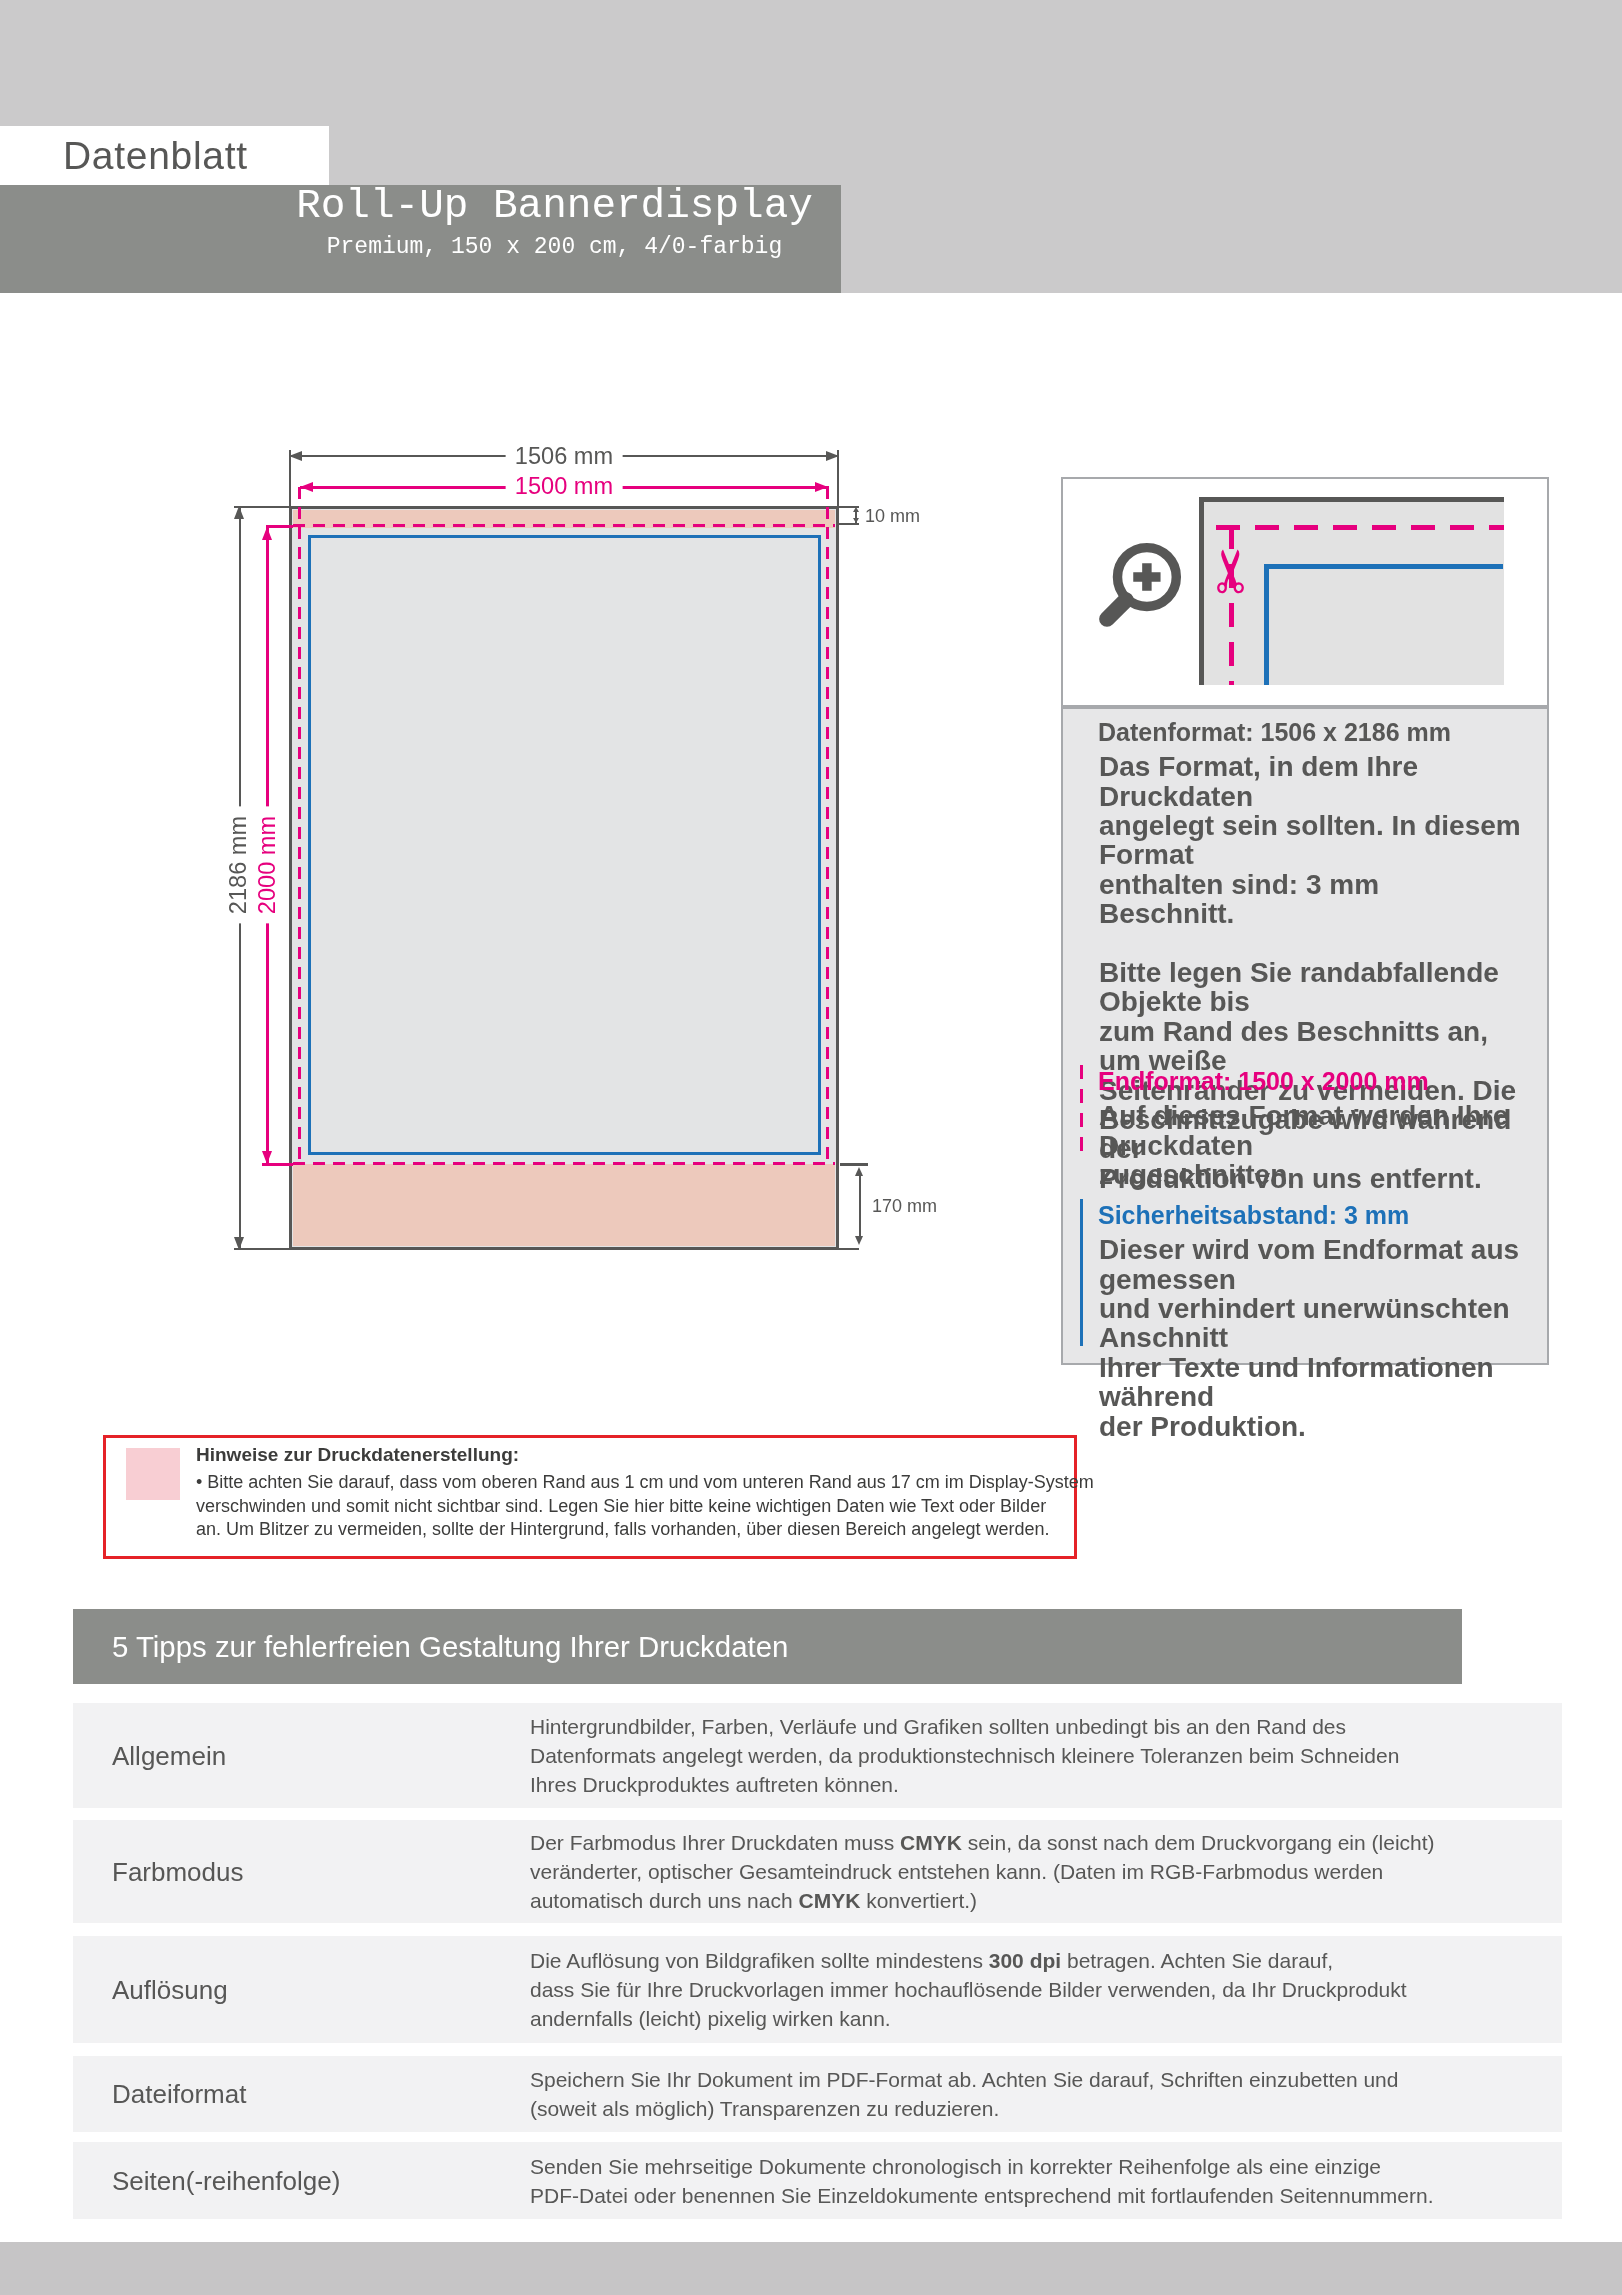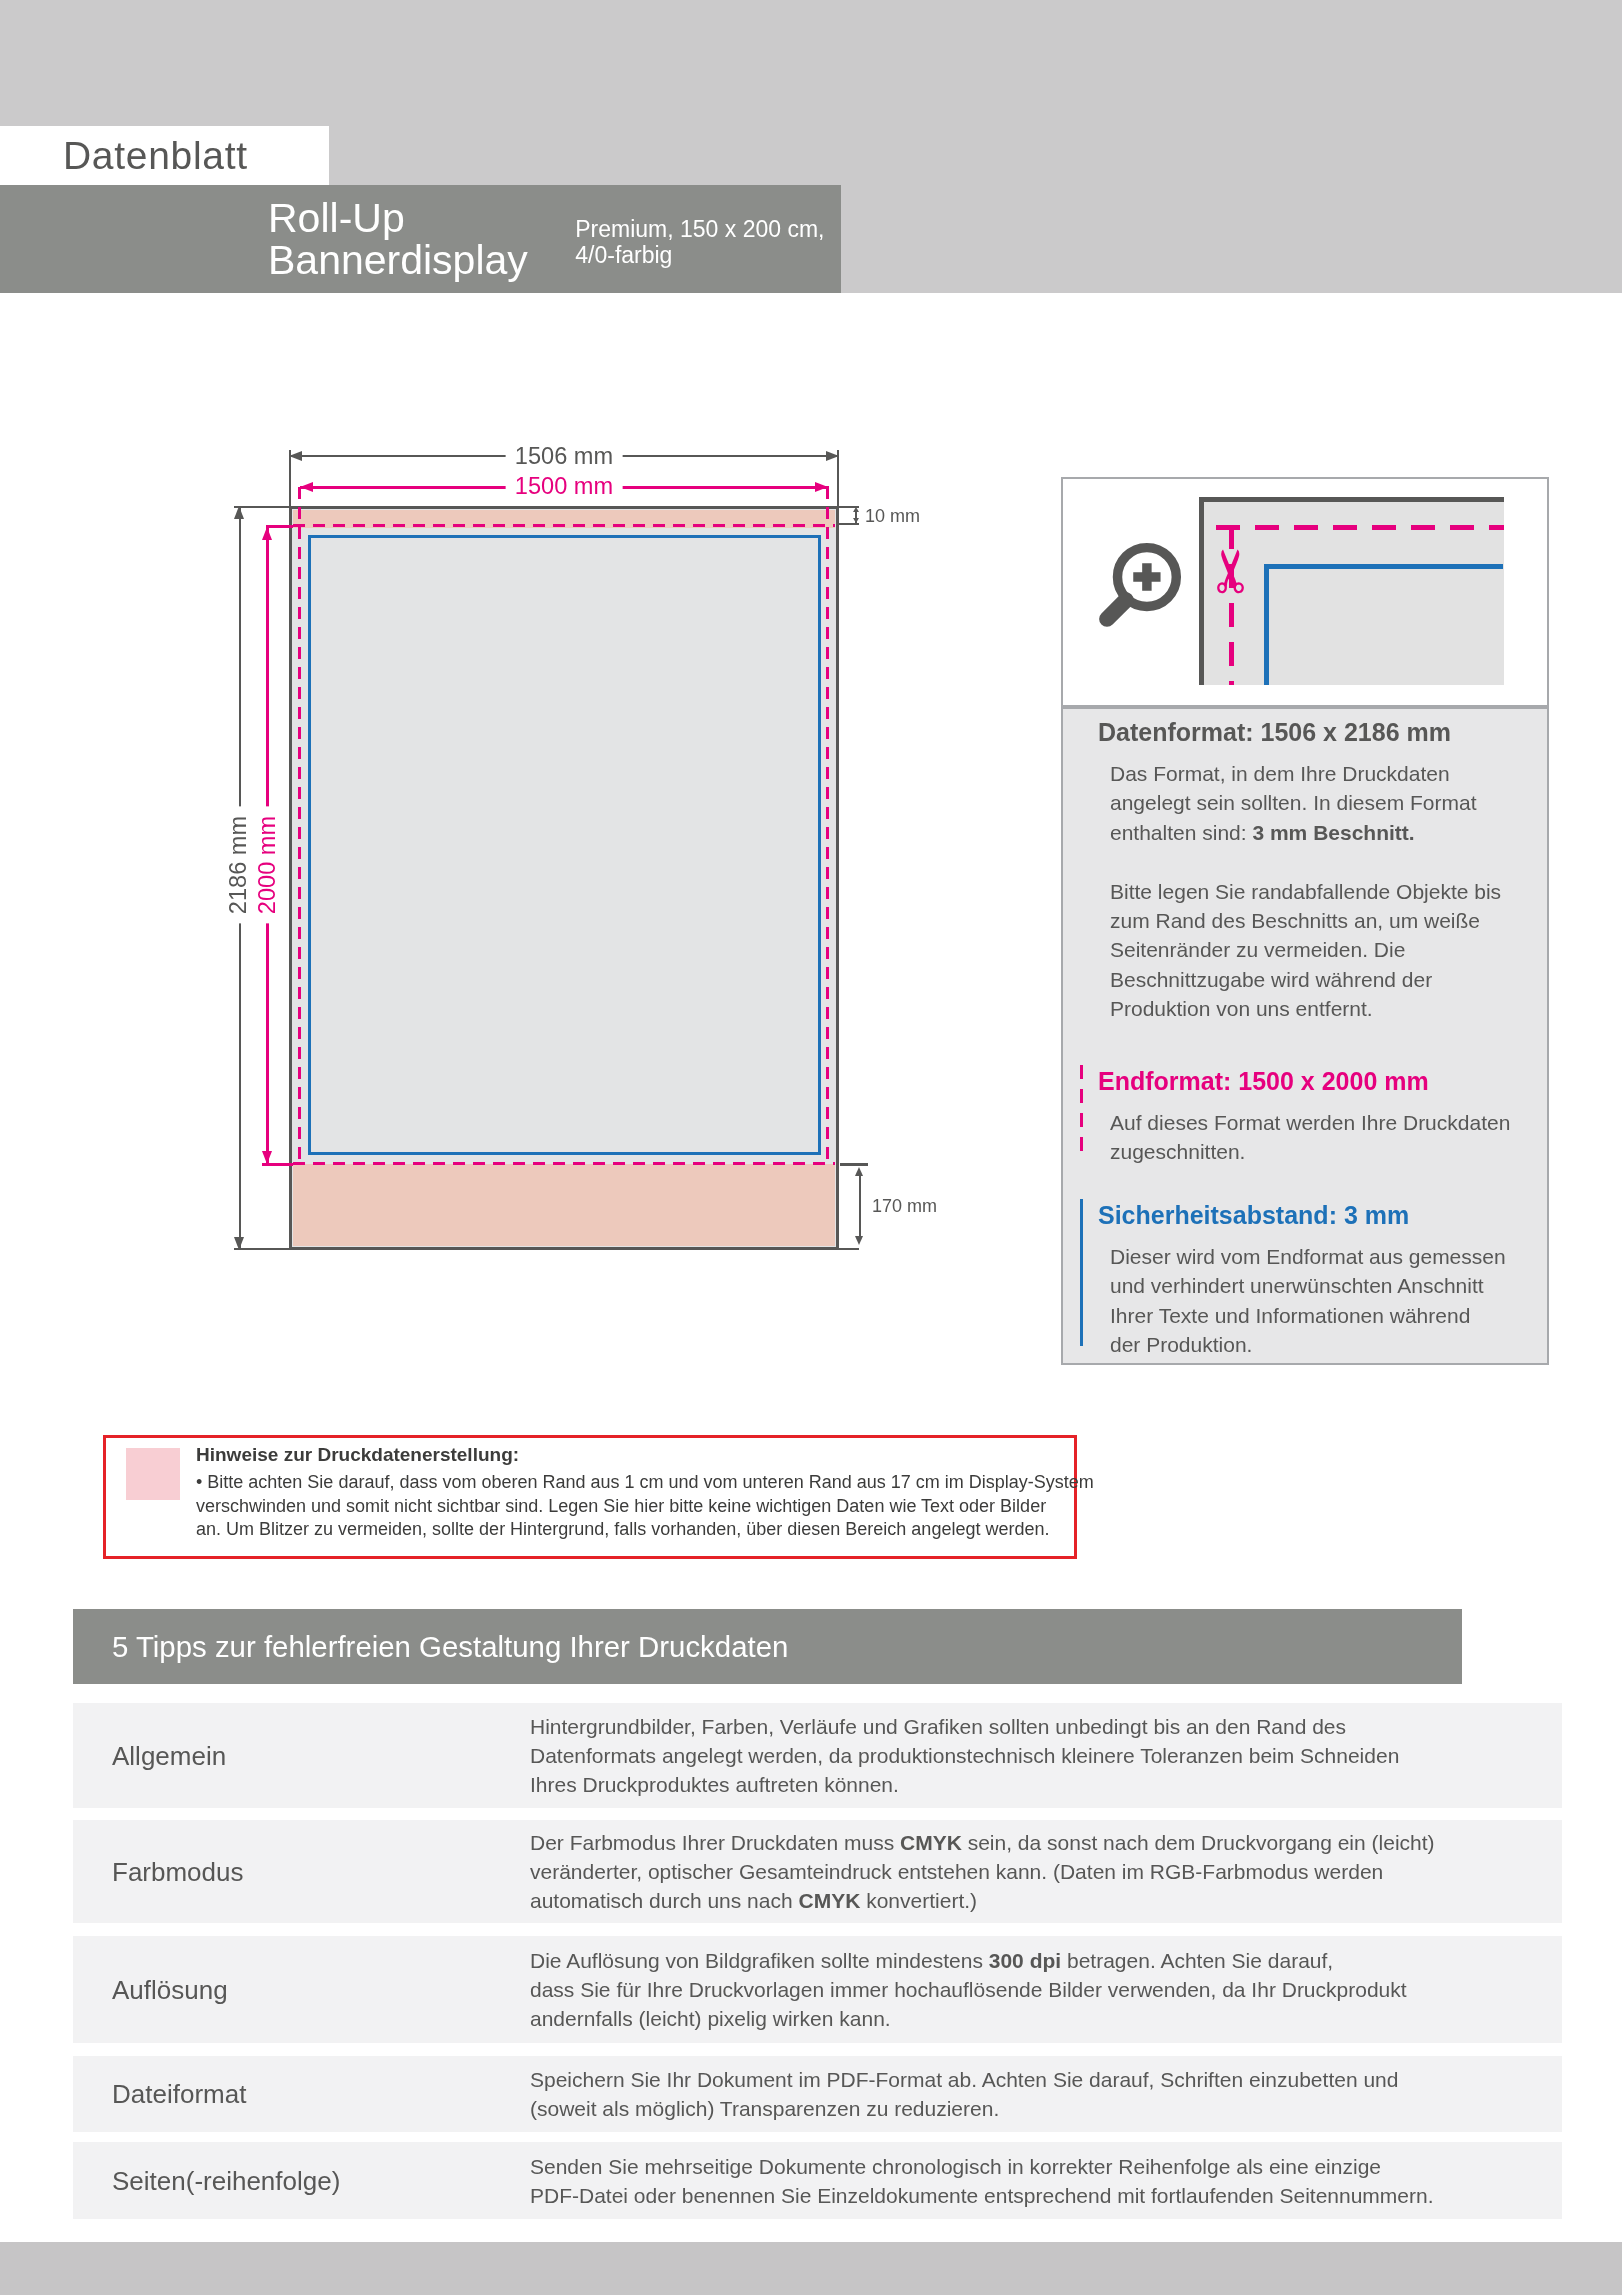--- a/index.html
+++ b/index.html
@@ -8,21 +8,21 @@
     font-family:"Liberation Sans", sans-serif; overflow:hidden;
   }
   .abs { position:absolute; }
   
   .top-band { left:0; top:0; width:1623px; height:293px; background:#cbcacb; }
   .datenblatt-box { left:0; top:126px; width:329px; height:59px; background:#ffffff; }
   .datenblatt-box span { position:absolute; left:63px; top:50%; transform:translateY(-50%);
     font-size:39px; color:#575756; letter-spacing:0.7px; }
   .title-band { left:0; top:185px; width:841px; height:108px; background:#8b8d8a; }
   .title-wrap { position:absolute; left:268px; right:0; top:0; bottom:0;
-    display:flex; flex-direction:row; justify-content:flex-start; align-items:center; color:#ffffff; }
+    display:flex; flex-direction:column; justify-content:flex-start; align-items:center; color:#ffffff;font-family:Liberation Mono, monospace; }
   .title-main { font-size:41px; line-height:42px; }
   .title-sub  { font-size:23px; line-height:26px; margin-top:6.5px; }
   
   .line-gray { background:#575756; }
   .line-magenta { background:#e6007e; }
   .tri { position:absolute; width:0; height:0; }
   .dimlabel { position:absolute; background:#ffffff; color:#575756; font-size:23.6px;
     padding:1.3px 9.2px; transform:translate(-50%,-50%); white-space:nowrap; }
   .dimlabel.rot { transform:translate(-50%,-50%) rotate(-90deg); }
   .dimlabel.magenta { color:#e6007e; }
@@ -32,21 +32,21 @@
   .dash-h-lg { position:absolute; height:4.6px; background:repeating-linear-gradient(90deg,#e6007e 0 23.6px,transparent 23.6px 39px); }
   .dash-v-lg { position:absolute; width:4.6px;  background:repeating-linear-gradient(180deg,#e6007e 0 23.6px,transparent 23.6px 39px); }
   .dash-v-info { position:absolute; width:3.3px; background:repeating-linear-gradient(180deg,#e6007e 0 14.4px,transparent 14.4px 24px); }
   
   .white-box { left:1061px; top:477px; width:488px; height:230px; background:#ffffff;
     border:2px solid #a7a9ac; box-sizing:border-box; }
   .gray-box  { left:1061px; top:707px; width:488px; height:658px; background:#e7e7e8;
     border:2px solid #a7a9ac; box-sizing:border-box; }
   .info-block { position:absolute; left:1098px; width:425px; color:#575756; }
   .info-block h3 { margin:0 0 5.2px 0; font-size:25px; line-height:29px; }
-  .info-block p { margin:12px; font-size:21px; line-height:29.4px; white-space:pre-line; }
+  .info-block p { margin:1px; font-size:28px; line-height:29.4px; white-space:pre-line;font-weight:bold; }
   .info-block .h-magenta { color:#e6007e; }
   .info-block .h-blue { color:#1d71b8; }
   
   .hinweise-box { left:103px; top:1435px; width:974px; height:124px; background:#ffffff;
     border:3.3px solid #e52228; box-sizing:border-box; }
   .hinweise-swatch { left:126px; top:1448px; width:54px; height:52px; background:#f8ced3; }
   .hinweise-heading { left:196px; top:1444px; font-size:19px; font-weight:bold; color:#3c3c3b; }
   .hinweise-body { left:196px; top:1471px; font-size:18px; line-height:23.6px; color:#3c3c3b; white-space:pre-line; }
   
   .tips-band { left:73px; top:1609px; width:1389px; height:75px; background:#8b8d8a; }

